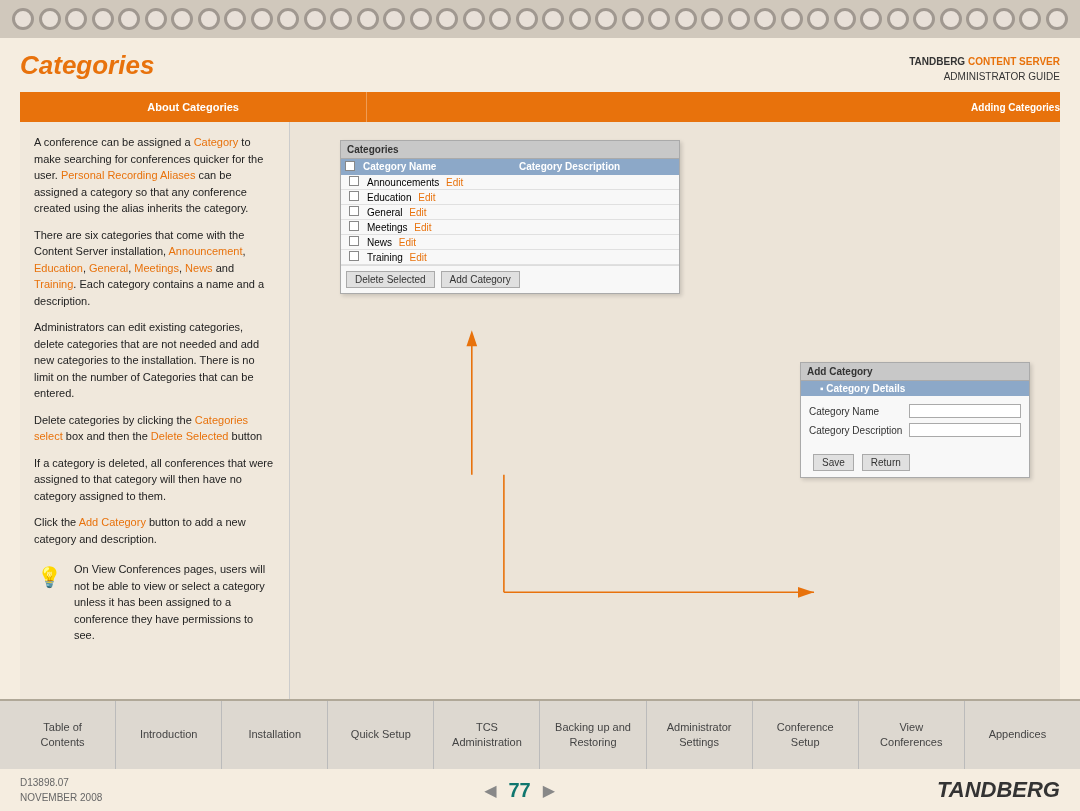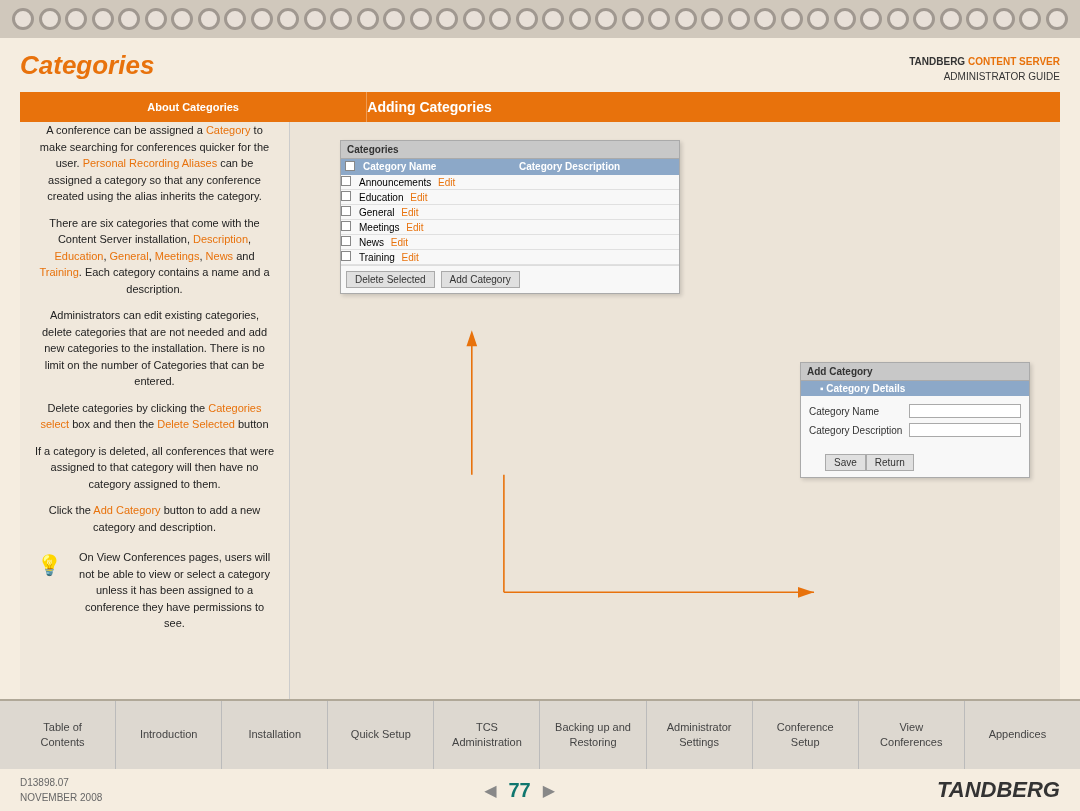--- a/index.html
+++ b/index.html
@@ -82,27 +82,26 @@
       display: flex;
       margin: 0 20px;
       background: #f0e8dc;
       overflow: hidden;
     }
 
     
     .left-panel {
       width: 270px;
       min-width: 270px;
-      padding: 0 14px;
+      padding: 12px 14px;
       font-size: 11px;
       color: #222;
       line-height: 1.5;
       border-right: 1px solid #ccc;
       overflow-y: auto;
-      text-align: center;
     }
     .left-panel p {
       margin-bottom: 10px;
     }
     .link-text {
       color: #e8720c;
       text-decoration: none;
       cursor: pointer;
     }
 
@@ -166,21 +165,21 @@
       font-weight: bold;
       font-size: 10px;
       padding: 2px 4px;
     }
     .mock-table-header .col-check { width: 18px; }
     .mock-table-header .col-name { flex: 1; font-weight: bold; }
     .mock-table-header .col-desc { flex: 1; font-weight: bold; }
     .mock-table-row {
       display: flex;
       align-items: center;
-      padding: 1px 0;
+      padding: 1px 8px;
       border-bottom: 1px solid #e0e0e0;
       font-size: 10px;
     }
     .mock-table-row .col-check { width: 18px; }
     .mock-table-row .col-name { flex: 1; }
     .mock-table-row .col-edit { color: #e8720c; margin-left: 4px; cursor: pointer; }
     .mock-button-row {
       display: flex;
       gap: 6px;
       padding: 5px;
@@ -236,22 +235,22 @@
       font-size: 10px;
     }
     .mock-form-input {
       flex: 1;
       height: 14px;
       background: white;
       border: 1px solid #aaa;
     }
     .mock-add-buttons {
       display: flex;
-      gap: 0;
-      padding: 4px 24px 6px;
+      gap: 8px;
+      padding: 4px 12px 6px;
     }
 
     
     .arrows-svg {
       position: absolute;
       top: 0;
       left: 0;
       width: 100%;
       height: 100%;
       pointer-events: none;
@@ -380,33 +379,33 @@
       <span class="server">SERVER</span>
       <br>
       <span>ADMINISTRATOR GUIDE</span>
     </div>
   </div>
 
   <div style="margin: 0 20px 0 20px; display: flex; height: 30px; background: #e8720c;">
     <div class="tab-item" style="flex:1; display:flex; align-items:center; justify-content:center; color:white; font-size:11px; font-weight:bold; cursor:pointer; border-right: 1px solid rgba(255,255,255,0.3);">
       <span>About Categories</span>
     </div>
-    <div class="tab-item" style="flex:2; display:flex; align-items:center; justify-content:flex-start; color:white; font-size:14px; font-weight:bold; cursor:pointer;">
+    <div class="tab-item" style="flex:2; display:flex; align-items:center; justify-content:flex-end; color:white; font-size:10px; font-weight:bold; cursor:pointer;">
       <span>Adding Categories</span>
     </div>
   </div>
 
   <div class="content-area">
 
     <div class="left-panel">
       <p>
         A conference can be assigned a <span class="link-text">Category</span> to make searching for conferences quicker for the user. <span class="link-text">Personal Recording Aliases</span> can be assigned a category so that any conference created using the alias inherits the category.
       </p>
       <p>
-        There are six categories that come with the Content Server installation, <span class="link-text">Description</span>, <span class="link-text">Education</span>, <span class="link-text">General</span>, <span class="link-text">Meetings</span>, <span class="link-text">News</span> and <span class="link-text">Training</span>. Each category contains a name and a description.
+        There are six categories that come with the Content Server installation, <span class="link-text">Announcement</span>, <span class="link-text">Education</span>, <span class="link-text">General</span>, <span class="link-text">Meetings</span>, <span class="link-text">News</span> and <span class="link-text">Training</span>. Each category contains a name and a description.
       </p>
       <p>
         Administrators can edit existing categories, delete categories that are not needed and add new categories to the installation. There is no limit on the number of Categories that can be entered.
       </p>
       <p>
         Delete categories by clicking the <span class="link-text">Categories select</span> box and then the <span class="link-text">Delete Selected</span> button
       </p>
       <p>
         If a category is deleted, all conferences that were assigned to that category will then have no category assigned to them.
       </p>

